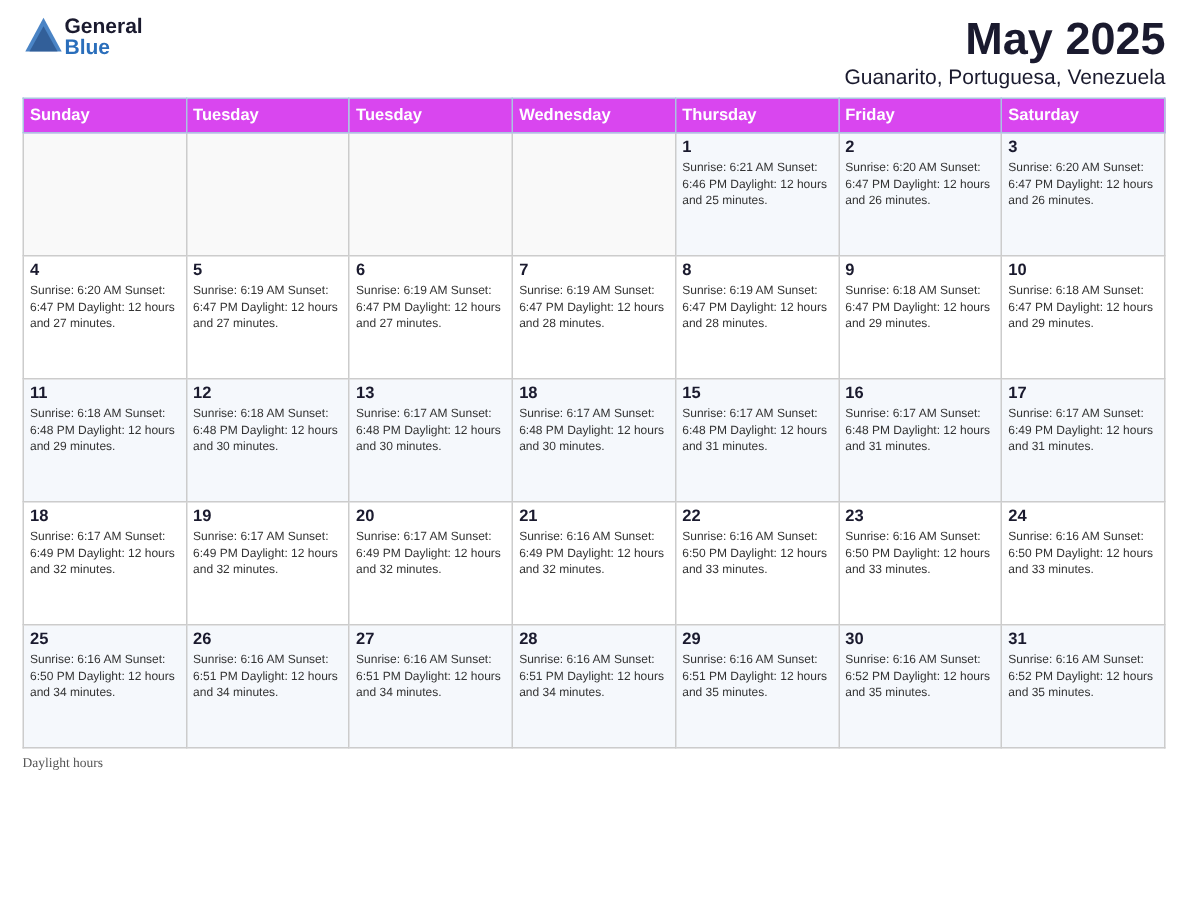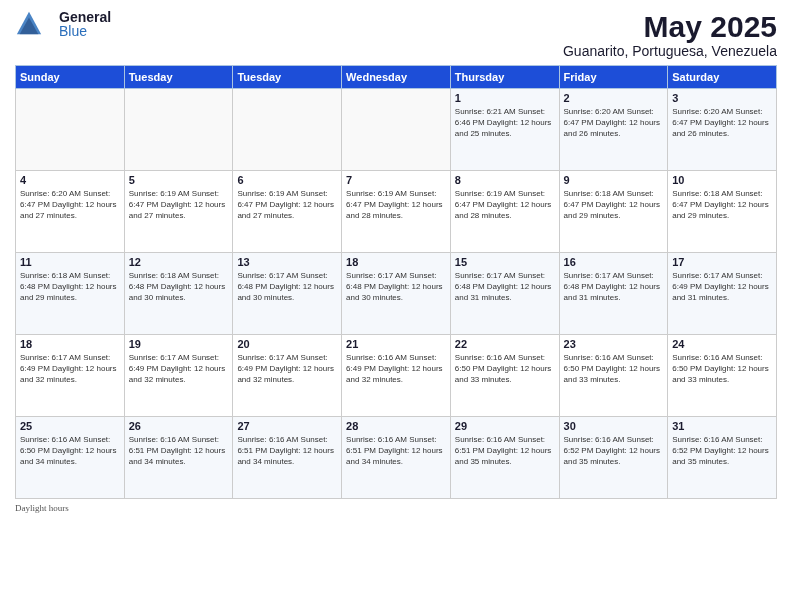--- a/index.html
+++ b/index.html
@@ -17,35 +17,35 @@
     }
     .header {
       display: flex;
       align-items: flex-start;
       justify-content: space-between;
       margin-bottom: 6px;
     }
     .logo {
       display: flex;
       align-items: center;
-      gap: 16px;
+      gap: 0;
     }
     .logo-text {
       display: flex;
       flex-direction: column;
       line-height: 1;
     }
     .logo-general {
       font-size: 14px;
       font-weight: bold;
       color: #1a1a2e;
     }
     .logo-blue {
       font-size: 14px;
-      font-weight: normal;
+      font-weight: bold;
       color: #2a6ebb;
     }
     .logo-icon {
       width: 28px;
       height: 28px;
     }
     .title-block {
       text-align: right;
     }
     .month-title {
@@ -57,21 +57,21 @@
     .location {
       font-size: 14px;
       color: #1a1a2e;
     }
     .calendar {
       width: 100%;
       border-collapse: collapse;
       table-layout: fixed;
     }
     .calendar th {
-      background-color: #1d4ed8;
+      background-color: #d946ef;
       color: #fff;
       font-size: 11px;
       font-weight: bold;
       padding: 5px 4px;
       text-align: left;
       border: 1px solid #aac4e0;
     }
     .calendar td {
       border: 1px solid #ccc;
       vertical-align: top;

